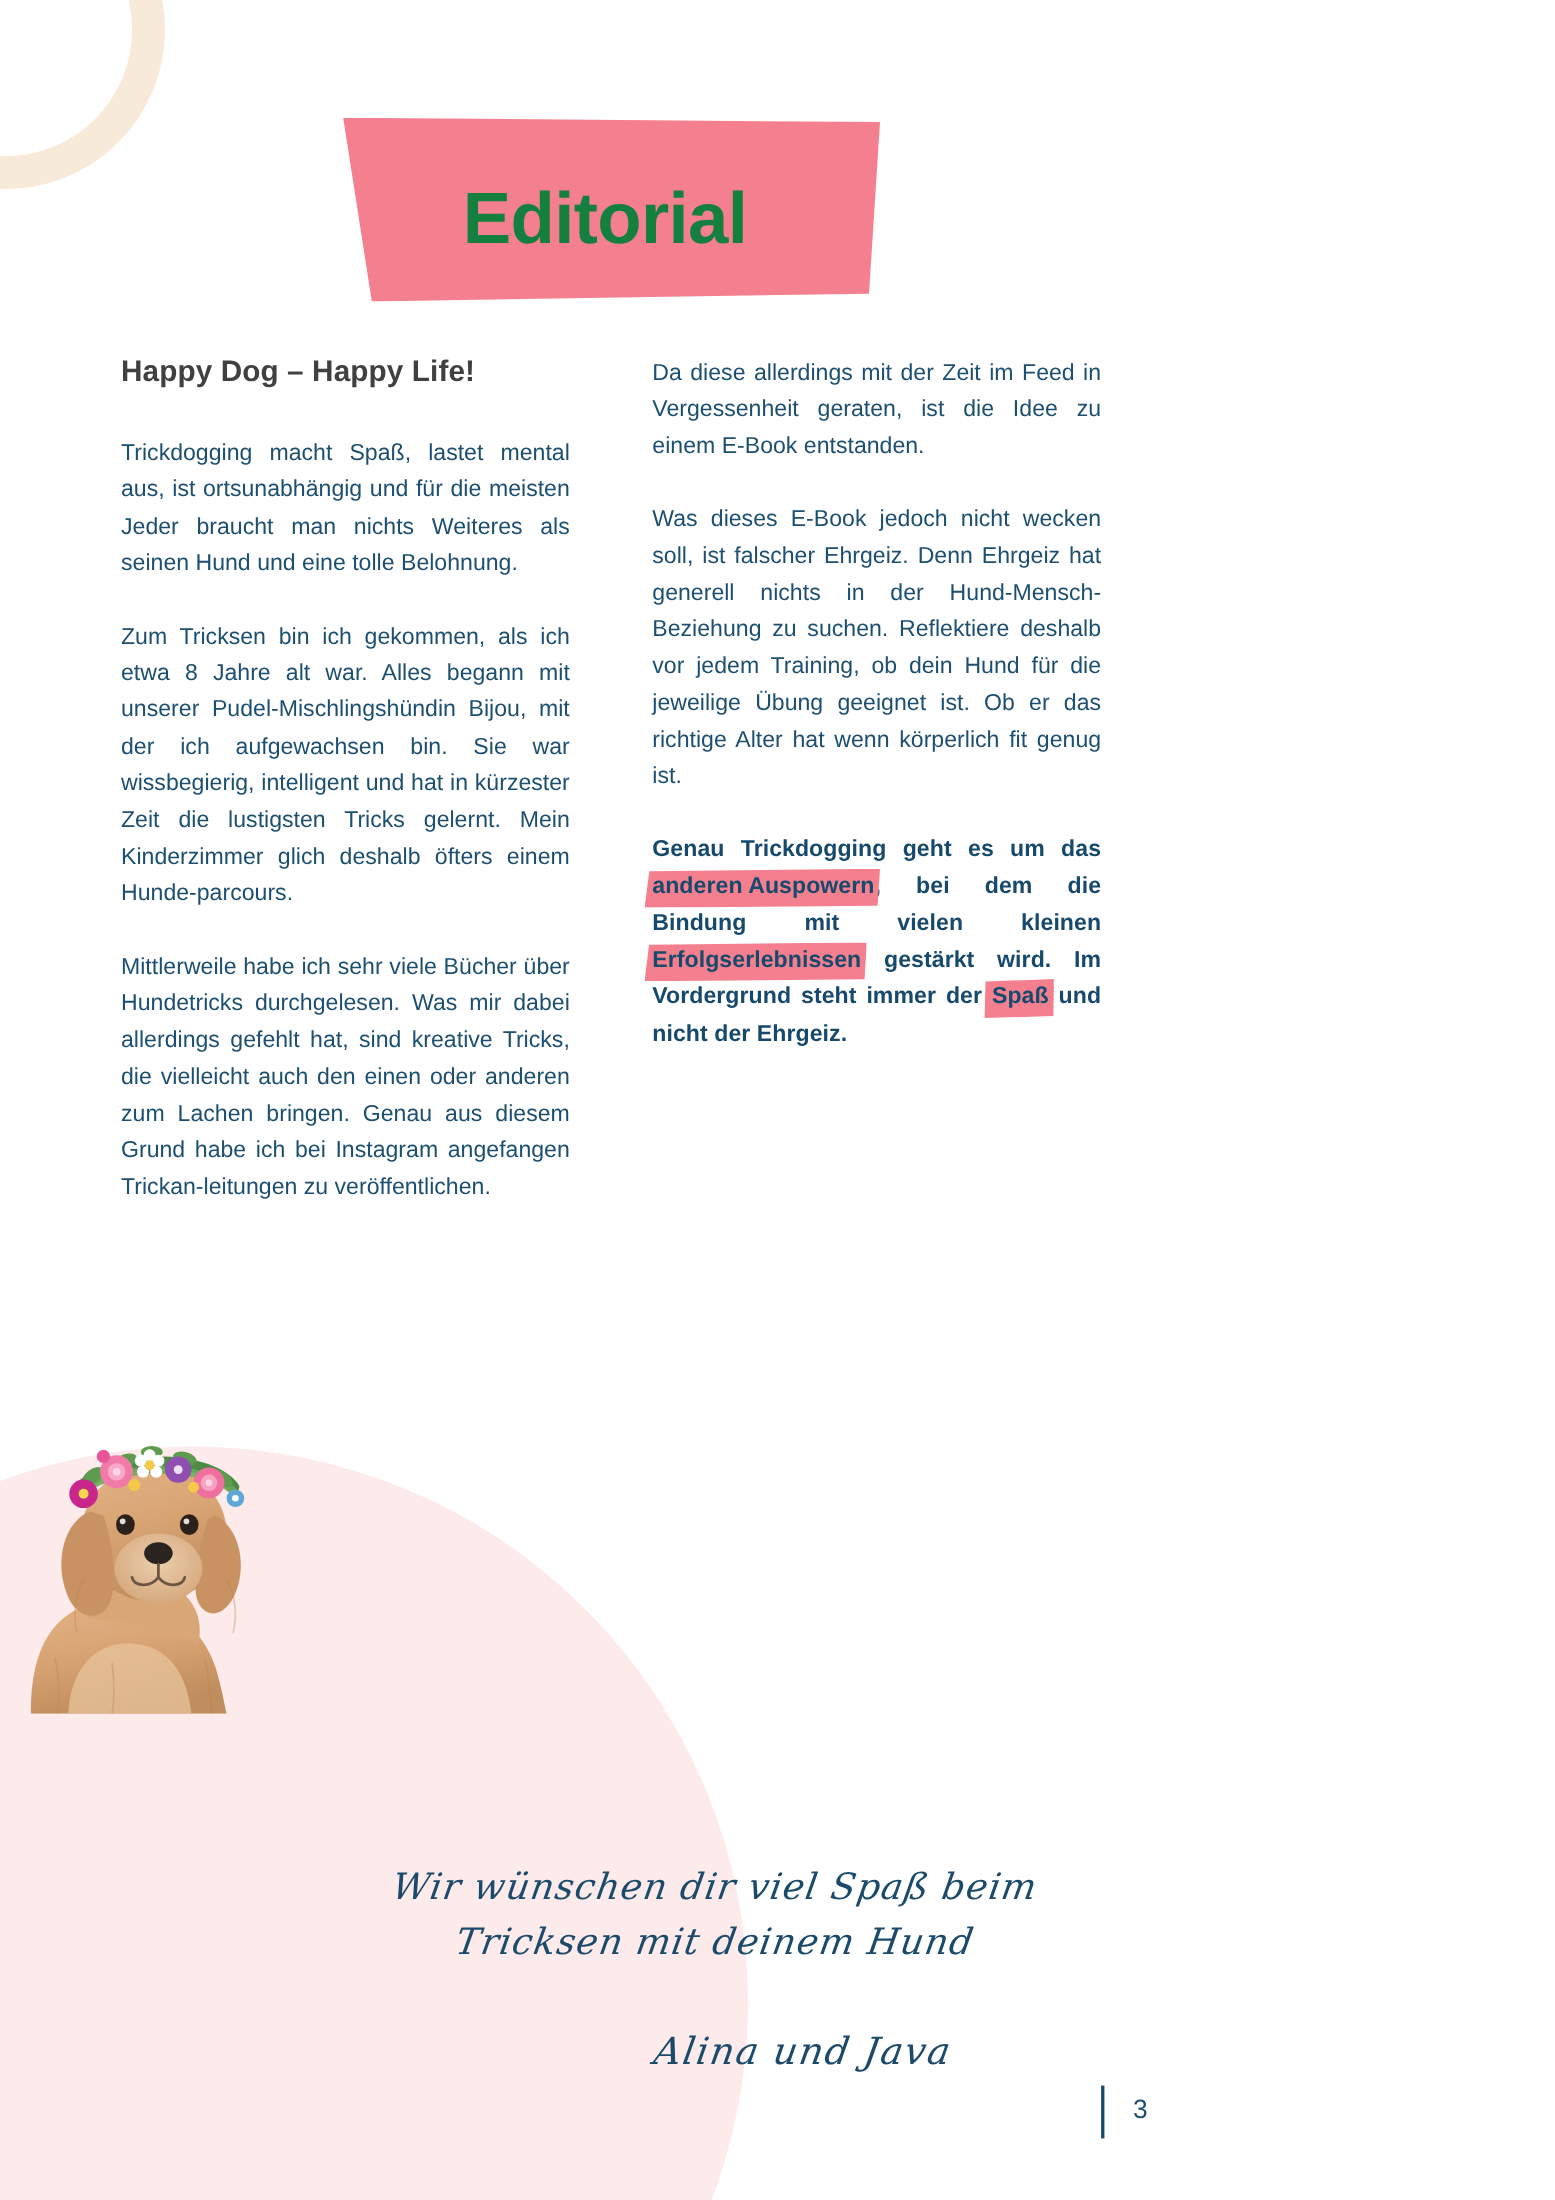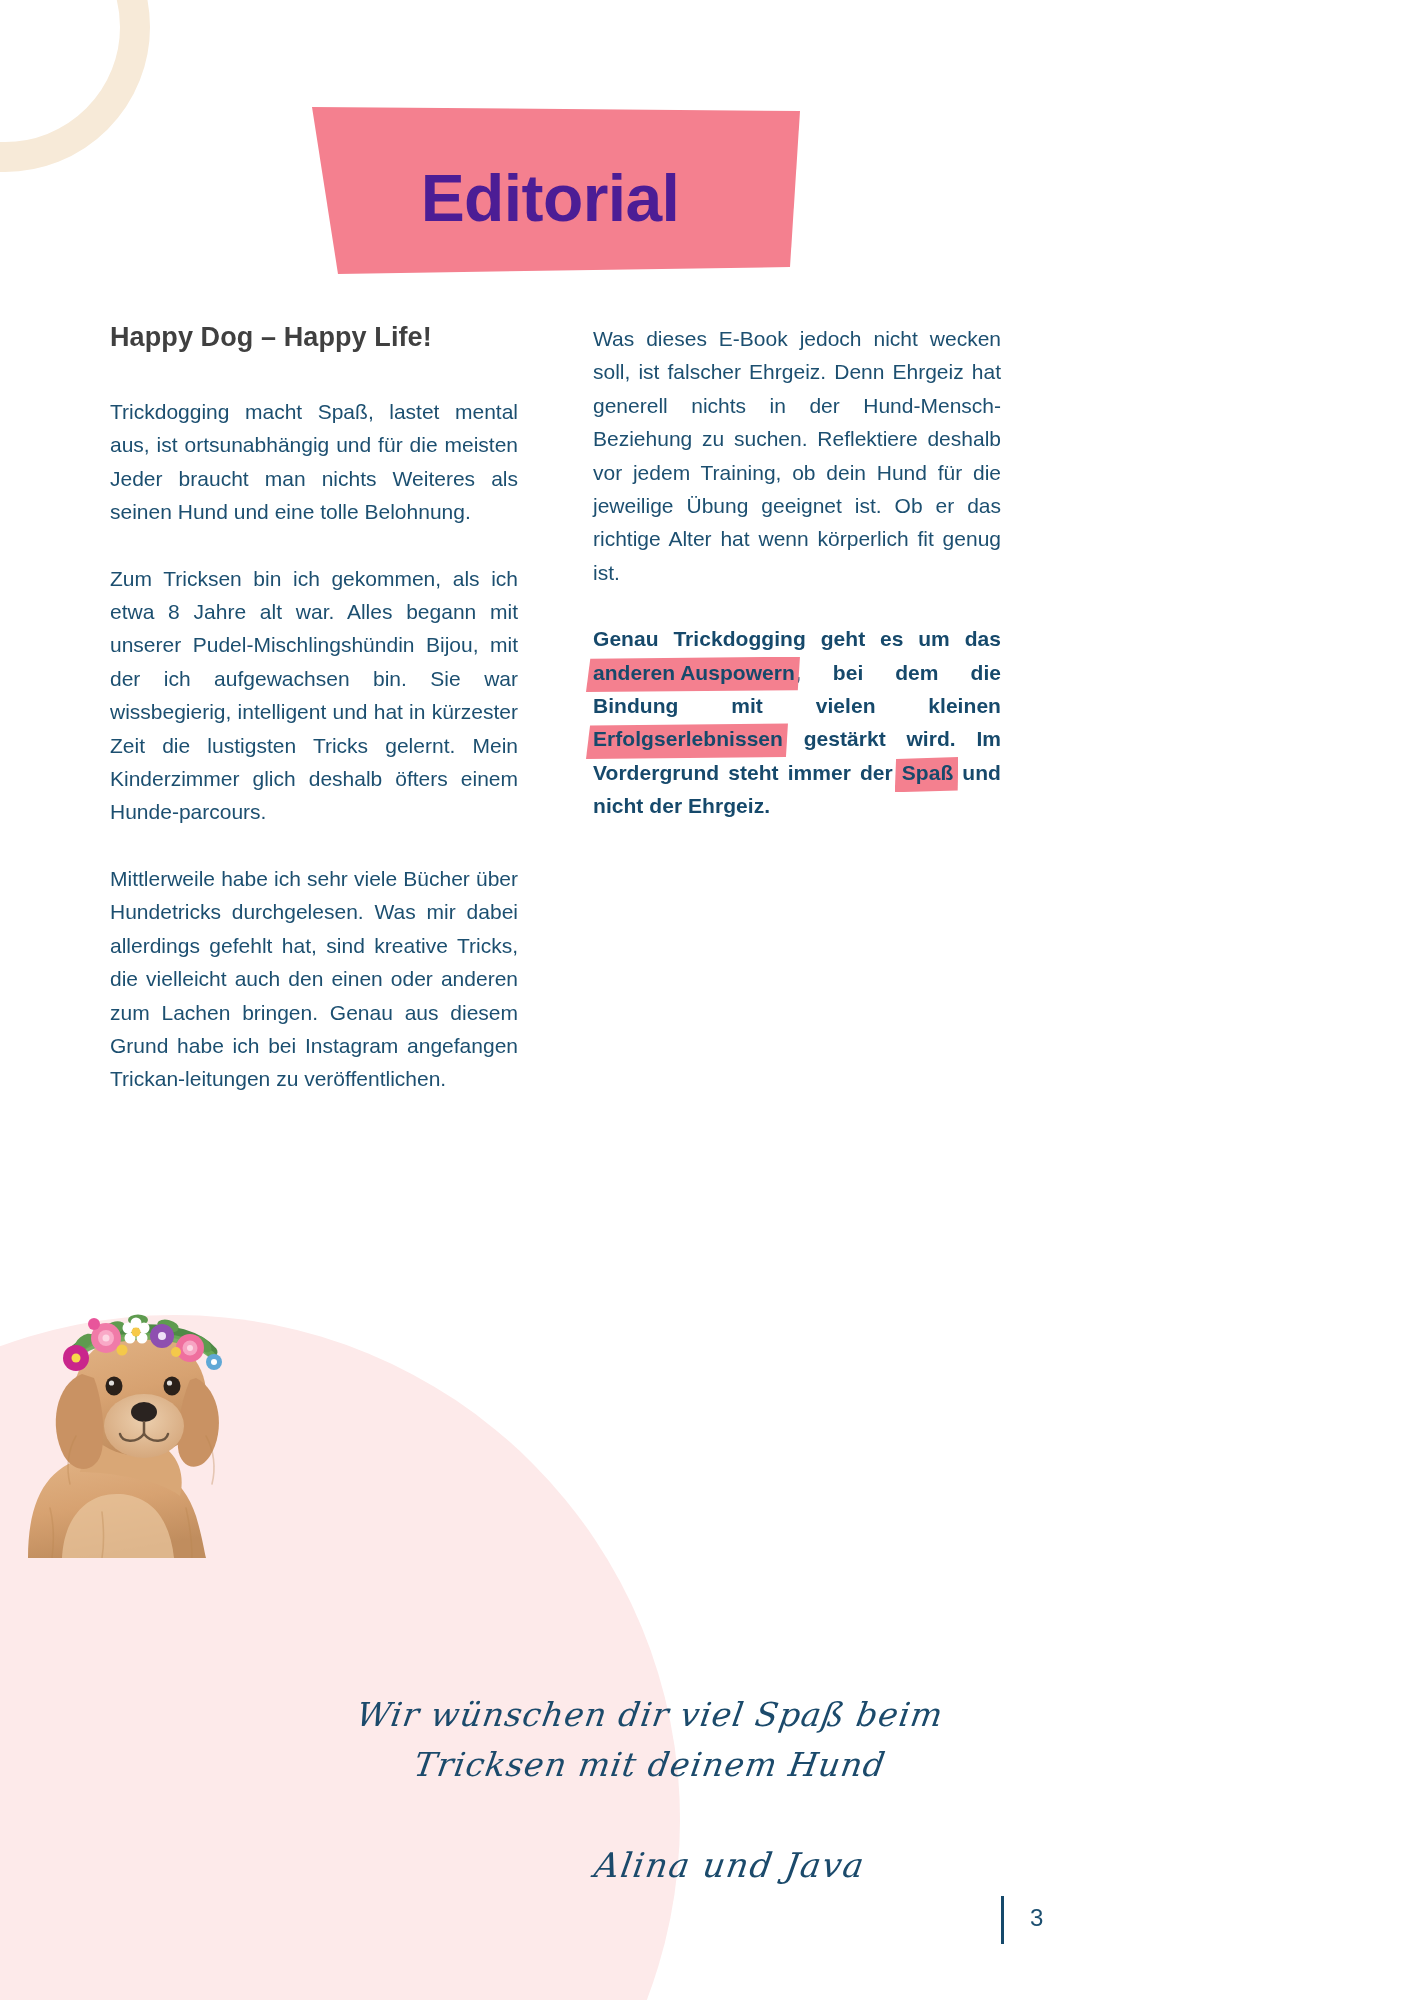--- a/index.html
+++ b/index.html
@@ -59,21 +59,21 @@
     position: absolute;
     left: 0;
     top: 0;
     width: 100%;
     height: 100%;
     display: flex;
     align-items: center;
     justify-content: center;
     font-size: 66px;
     font-weight: bold;
-    color: #4c1d95;
+    color: #15803d;
     letter-spacing: -0.6px;
     padding-top: 14px;
     box-sizing: border-box;
   }
 
   
   .columns {
     position: absolute;
     left: 0;
     top: 322px;
@@ -208,20 +208,21 @@
 <div class="columns">
 
   <div class="col col-left">
     <div class="kicker">Happy Dog – Happy Life!</div>
     <p class="body">Trickdogging macht Spaß, lastet mental aus, ist ortsunabhängig und für die meisten Jeder braucht man nichts Weiteres als seinen Hund und eine tolle Belohnung.</p>
     <p class="body">Zum Tricksen bin ich gekommen, als ich etwa 8 Jahre alt war. Alles begann mit unserer Pudel-Mischlingshündin Bijou, mit der ich aufgewachsen bin. Sie war wissbegierig, intelligent und hat in kürzester Zeit die lustigsten Tricks gelernt. Mein Kinderzimmer glich deshalb öfters einem Hunde-parcours.</p>
     <p class="body">Mittlerweile habe ich sehr viele Bücher über Hundetricks durchgelesen. Was mir dabei allerdings gefehlt hat, sind kreative Tricks, die vielleicht auch den einen oder anderen zum Lachen bringen. Genau aus diesem Grund habe ich bei Instagram angefangen Trickan-leitungen zu veröffentlichen.</p>
   </div>
 
   <div class="col col-right">
+    <p class="body">Da diese allerdings mit der Zeit im Feed in Vergessenheit geraten, ist die Idee zu einem E-Book entstanden.</p>
     <p class="body">Was dieses E-Book jedoch nicht wecken soll, ist falscher Ehrgeiz. Denn Ehrgeiz hat generell nichts in der Hund-Mensch-Beziehung zu suchen. Reflektiere deshalb vor jedem Training, ob dein Hund für die jeweilige Übung geeignet ist. Ob er das richtige Alter hat wenn körperlich fit genug ist.</p>
     <p class="body strong"><span>Genau Trickdogging geht es um das </span><span class="hl">anderen Auspowern</span><span>, bei dem die Bindung mit vielen kleinen </span><span class="hl">Erfolgserlebnissen</span><span> gestärkt wird. Im Vordergrund steht immer der </span><span class="hl">Spaß</span><span> und nicht der Ehrgeiz.</span></p>
   </div>
 
 </div>
 
 <div class="dog-photo">
   <svg viewBox="0 0 260 300" width="260" height="300">
     <defs>
       <linearGradient id="furG" x1="0" y1="0" x2="0.3" y2="1">

